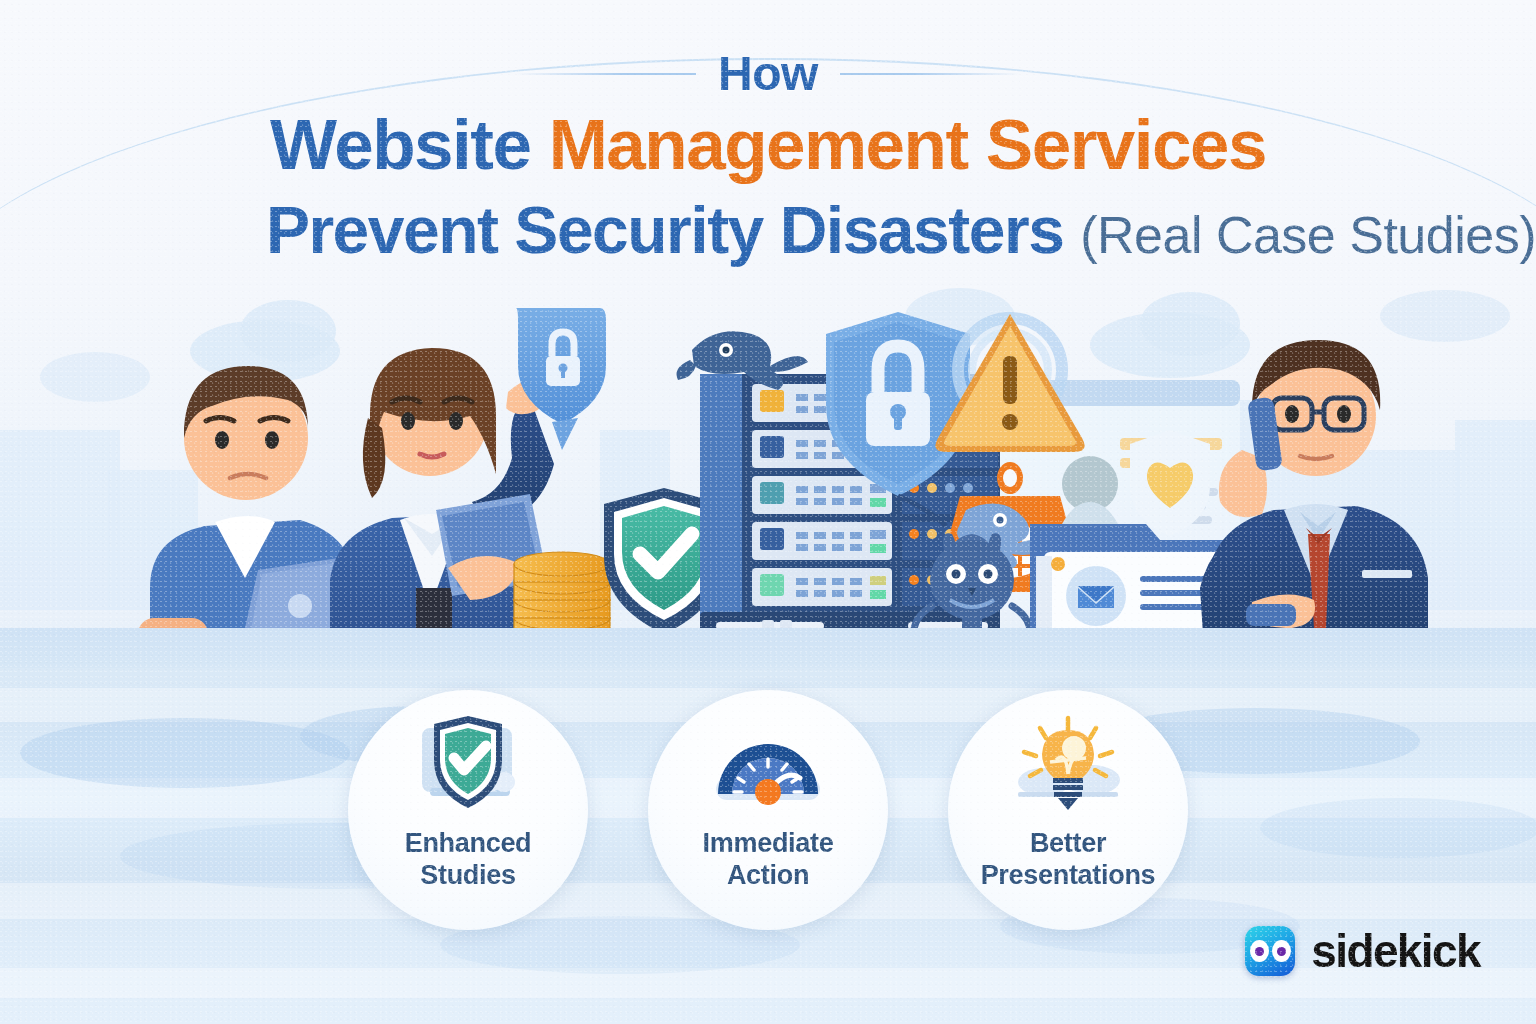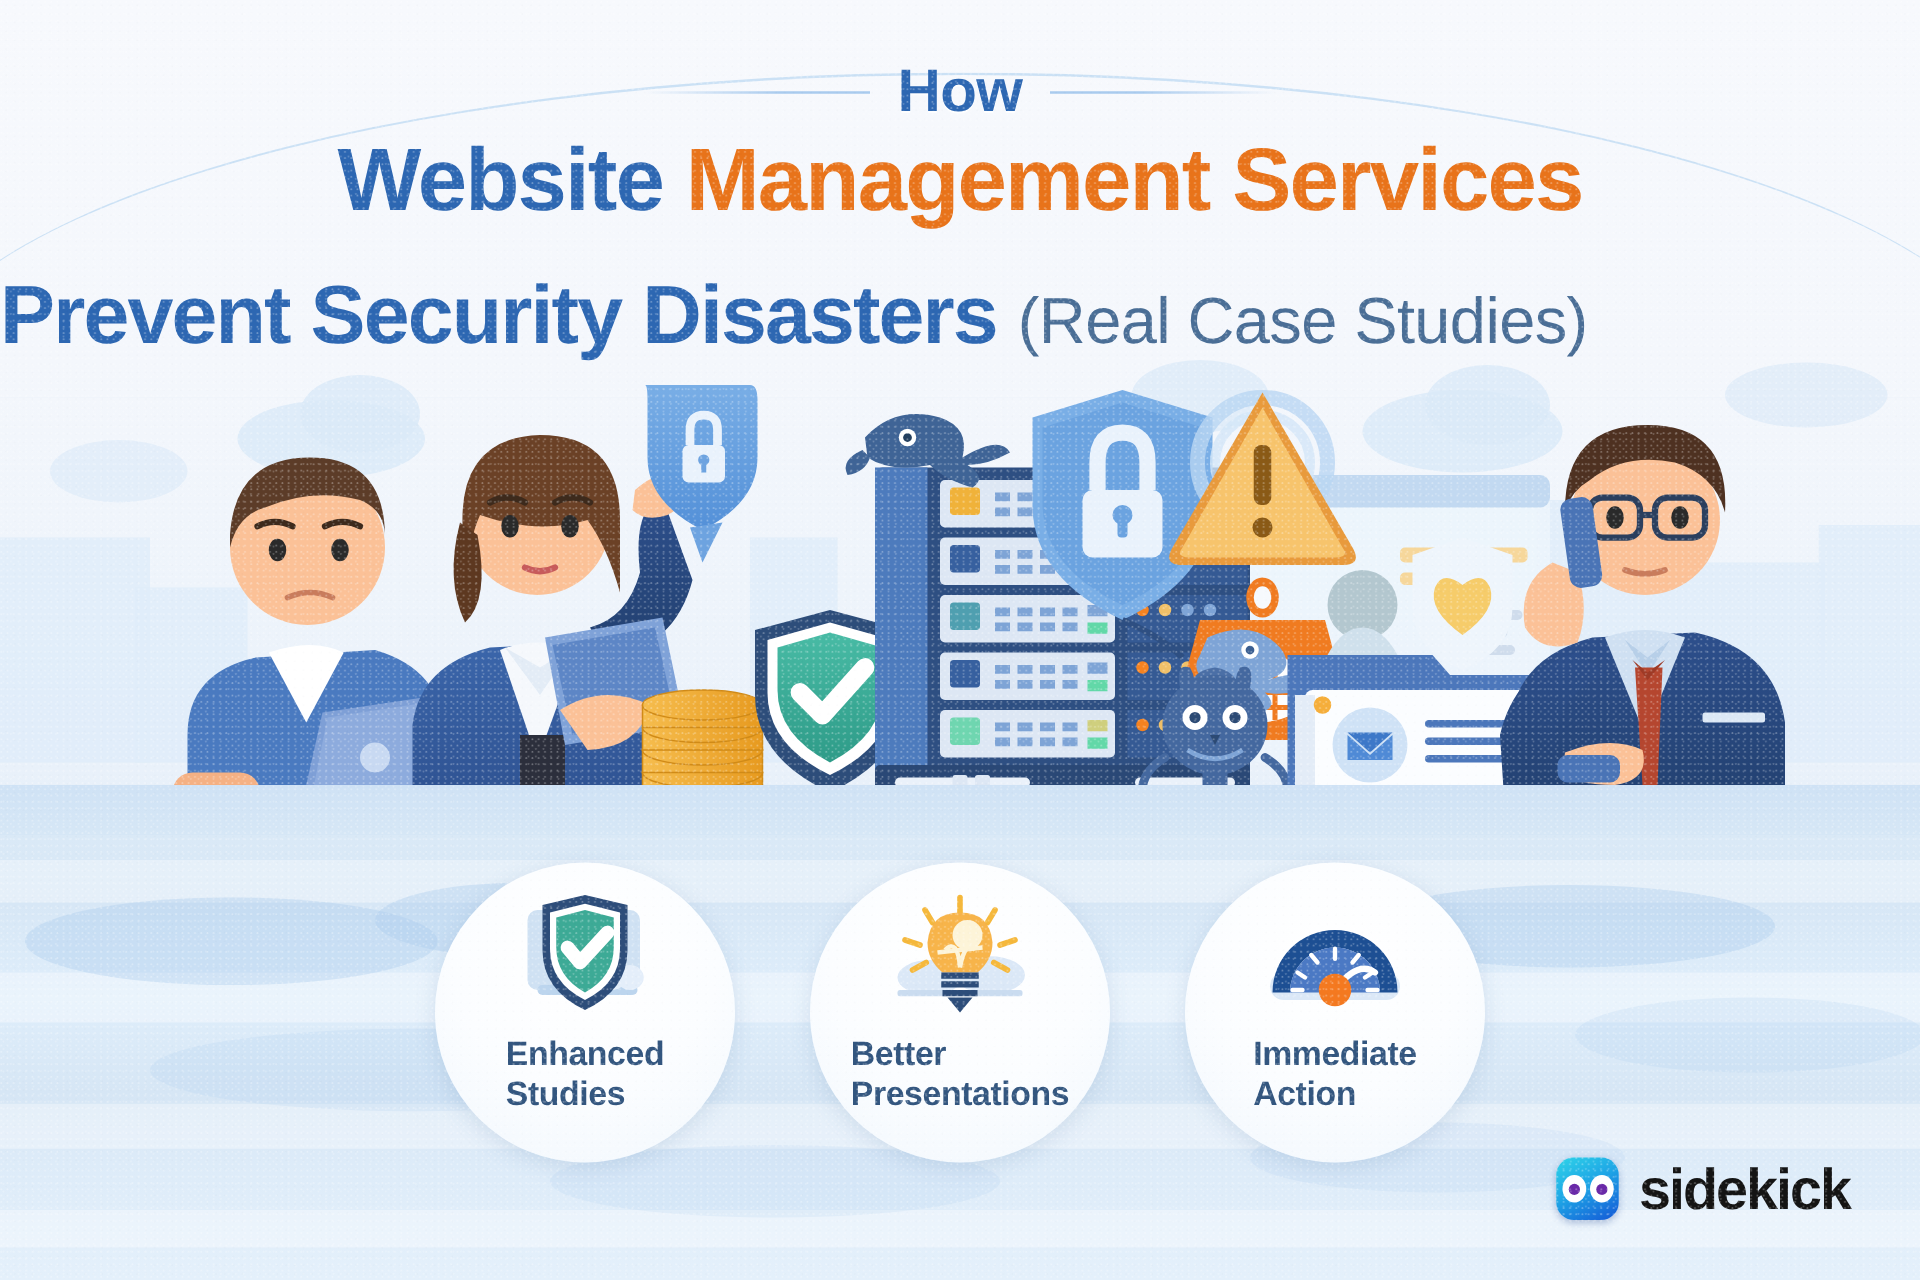--- a/index.html
+++ b/index.html
@@ -24,21 +24,21 @@
       radial-gradient(circle at 45% 85%, rgba(255,255,255,.7) 0.5px, transparent 1px);
     background-size: 5px 5px, 7px 7px, 6px 6px;
   }
   
   .header { position:absolute; top:0; left:0; width:1536px; height:290px; z-index:20; }
   .how-row { position:absolute; top:46px; left:0; width:100%; display:flex; align-items:center; justify-content:center; gap:22px; }
   .how-line { width:180px; height:2px; background:linear-gradient(90deg,rgba(150,190,235,0) 0%, #a9cbee 60%, #a9cbee 100%); }
   .how-line.right { background:linear-gradient(90deg,#a9cbee 0%, #a9cbee 40%, rgba(150,190,235,0) 100%); }
   .how-text { font-size:48px; font-weight:bold; color:#2d67b2; letter-spacing:-.5px; text-shadow:0 1px 0 rgba(255,255,255,.8); }
   .title-l1 { position:absolute; top:104px; left:0; width:100%; text-align:center; font-size:71px; font-weight:bold; letter-spacing:-1.5px; white-space:nowrap; }
-  .title-l2 { position:absolute; top:192px; left:0; width:100%; text-align:left; font-size:66px; font-weight:bold; letter-spacing:-1.5px; white-space:nowrap;margin-top:21px; }
+  .title-l2 { position:absolute; top:192px; left:0; width:100%; text-align:right; font-size:66px; font-weight:bold; letter-spacing:-1.5px; white-space:nowrap; }
   .t-blue { color:#2d67b2; }
   .t-orange { color:#e8731a; }
   .t-sub { color:#4a6e96; font-weight:normal; font-size:52px; letter-spacing:-.5px; }
   .arc {
     position:absolute; top:58px; left:-80px; width:1700px; height:260px;
     border-top:2px solid rgba(168,205,238,.55);
     border-radius:50% 50% 0 0 / 100% 100% 0 0;
     z-index:5;
   }
   
@@ -62,21 +62,21 @@
   .circles { position:absolute; top:690px; left:0; width:1536px; height:240px; z-index:30; display:flex; justify-content:center; gap:60px; }
   .badge {
     width:240px; height:240px; border-radius:50%;
     background:radial-gradient(circle at 50% 32%, #ffffff 0%, #fbfdff 52%, #f1f7fd 100%);
     box-shadow:0 4px 18px rgba(70,110,160,.16);
     display:flex; flex-direction:column; align-items:center; justify-content:flex-start;
     padding-top:26px; position:relative; overflow:hidden;
   }
   .badge-icon { width:120px; height:96px; position:relative; }
   .badge-label {
-    margin-top:16px; font-size:27px; font-weight:bold; line-height:1.18;
+    margin-top:16px; text-align:center; font-size:27px; font-weight:bold; line-height:1.18;
     color:#33567f; letter-spacing:-.3px;
   }
   
   .logo { position:absolute; right:56px; bottom:46px; z-index:40; display:flex; align-items:center; gap:16px;padding-left:27px; }
   .logo-mark {
     width:50px; height:50px; border-radius:14px;
     background:linear-gradient(150deg,#2fd4e8 0%, #1ea6e6 45%, #1457d6 100%);
     display:flex; align-items:center; justify-content:center; gap:3px;
     box-shadow:0 2px 6px rgba(20,60,140,.3);
   }
@@ -478,20 +478,45 @@
       </div>
       <div class="badge-label">
         <div>Enhanced</div>
         <div>Studies</div>
       </div>
     </div>
 
     <div class="badge">
       <div class="badge-icon">
         <svg width="120" height="96" viewBox="0 0 120 96">
+          <rect x="8" y="62" width="104" height="22" rx="11" fill="#dbe8f7"></rect>
+          <path d="M10 78 A50 50 0 0 1 110 78 L96 78 A36 36 0 0 0 24 78Z" fill="#1d4f93"></path>
+          <path d="M24 78 A36 36 0 0 1 96 78Z" fill="#4b79c4"></path>
+          <g stroke="#ffffff" stroke-width="3.5" stroke-linecap="round">
+            <path d="M30 62 L36 66"></path>
+              <path d="M41 48 L46 54"></path>
+              <path d="M60 43 L60 51"></path>
+              <path d="M79 48 L74 54"></path>
+              <path d="M90 62 L84 66"></path>
+            <path d="M26 76 L34 76"></path>
+              <path d="M86 76 L94 76"></path>
+          </g>
+          <path d="M60 76 Q78 52 92 62" stroke="#ffffff" stroke-width="5" fill="none" stroke-linecap="round"></path>
+          <circle cx="60" cy="76" r="13" fill="#f47920"></circle>
+        </svg>
+      </div>
+      <div class="badge-label">
+        <div>Immediate</div>
+        <div>Action</div>
+      </div>
+    </div>
+
+    <div class="badge">
+      <div class="badge-icon">
+        <svg width="120" height="96" viewBox="0 0 120 96">
           <ellipse cx="36" cy="66" rx="26" ry="14" fill="#dbe8f7"></ellipse>
           <ellipse cx="84" cy="64" rx="28" ry="15" fill="#dbe8f7"></ellipse>
           <rect x="10" y="76" width="100" height="5" rx="2" fill="#cadcf0"></rect>
           <g stroke="#f5b83c" stroke-width="4.5" stroke-linecap="round">
             <path d="M60 2 L60 14"></path>
             <path d="M32 12 L38 22"></path>
               <path d="M88 12 L82 22"></path>
             <path d="M16 36 L28 40"></path>
               <path d="M104 36 L92 40"></path>
             <path d="M22 60 L33 54"></path>
@@ -507,45 +532,20 @@
             <rect x="46" y="76" width="28" height="5"></rect>
           </g>
           <path d="M50 82 L70 82 L60 94Z" fill="#2d4d7a"></path>
         </svg>
       </div>
       <div class="badge-label">
         <div>Better</div>
         <div>Presentations</div>
       </div>
     </div>
-
-    <div class="badge">
-      <div class="badge-icon">
-        <svg width="120" height="96" viewBox="0 0 120 96">
-          <rect x="8" y="62" width="104" height="22" rx="11" fill="#dbe8f7"></rect>
-          <path d="M10 78 A50 50 0 0 1 110 78 L96 78 A36 36 0 0 0 24 78Z" fill="#1d4f93"></path>
-          <path d="M24 78 A36 36 0 0 1 96 78Z" fill="#4b79c4"></path>
-          <g stroke="#ffffff" stroke-width="3.5" stroke-linecap="round">
-            <path d="M30 62 L36 66"></path>
-              <path d="M41 48 L46 54"></path>
-              <path d="M60 43 L60 51"></path>
-              <path d="M79 48 L74 54"></path>
-              <path d="M90 62 L84 66"></path>
-            <path d="M26 76 L34 76"></path>
-              <path d="M86 76 L94 76"></path>
-          </g>
-          <path d="M60 76 Q78 52 92 62" stroke="#ffffff" stroke-width="5" fill="none" stroke-linecap="round"></path>
-          <circle cx="60" cy="76" r="13" fill="#f47920"></circle>
-        </svg>
-      </div>
-      <div class="badge-label">
-        <div>Immediate</div>
-        <div>Action</div>
-      </div>
-    </div>
   </div>
 
   <div class="logo">
     <div class="logo-mark">
       <span class="eye">
           <span class="pupil"></span>
         </span>
       <span class="eye">
           <span class="pupil"></span>
         </span>

